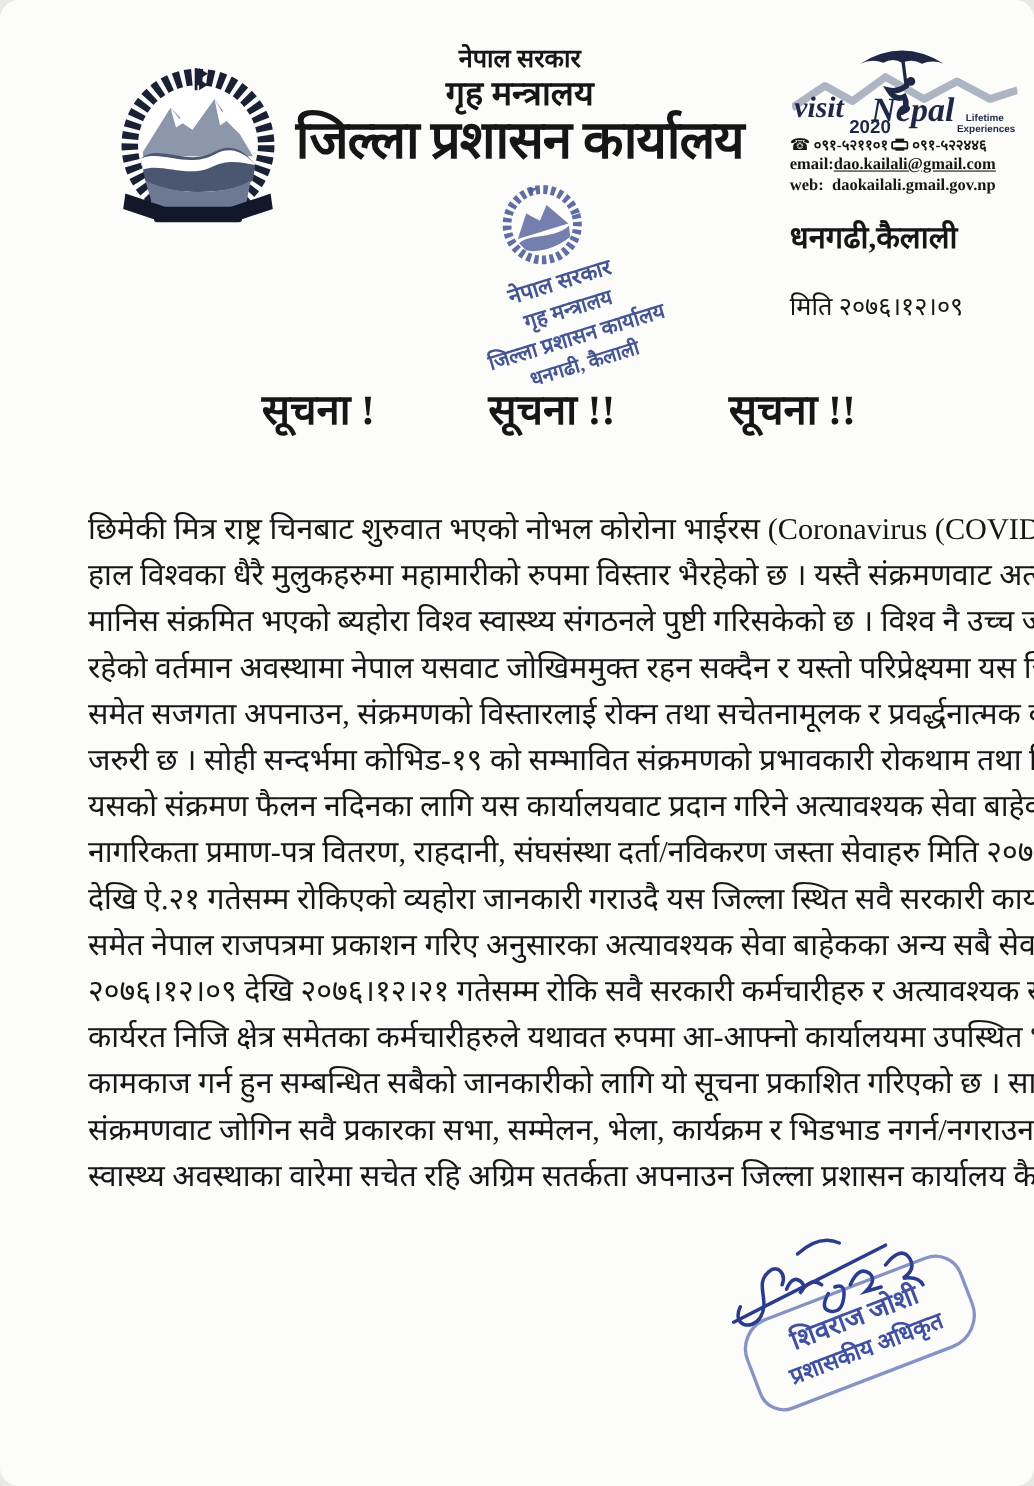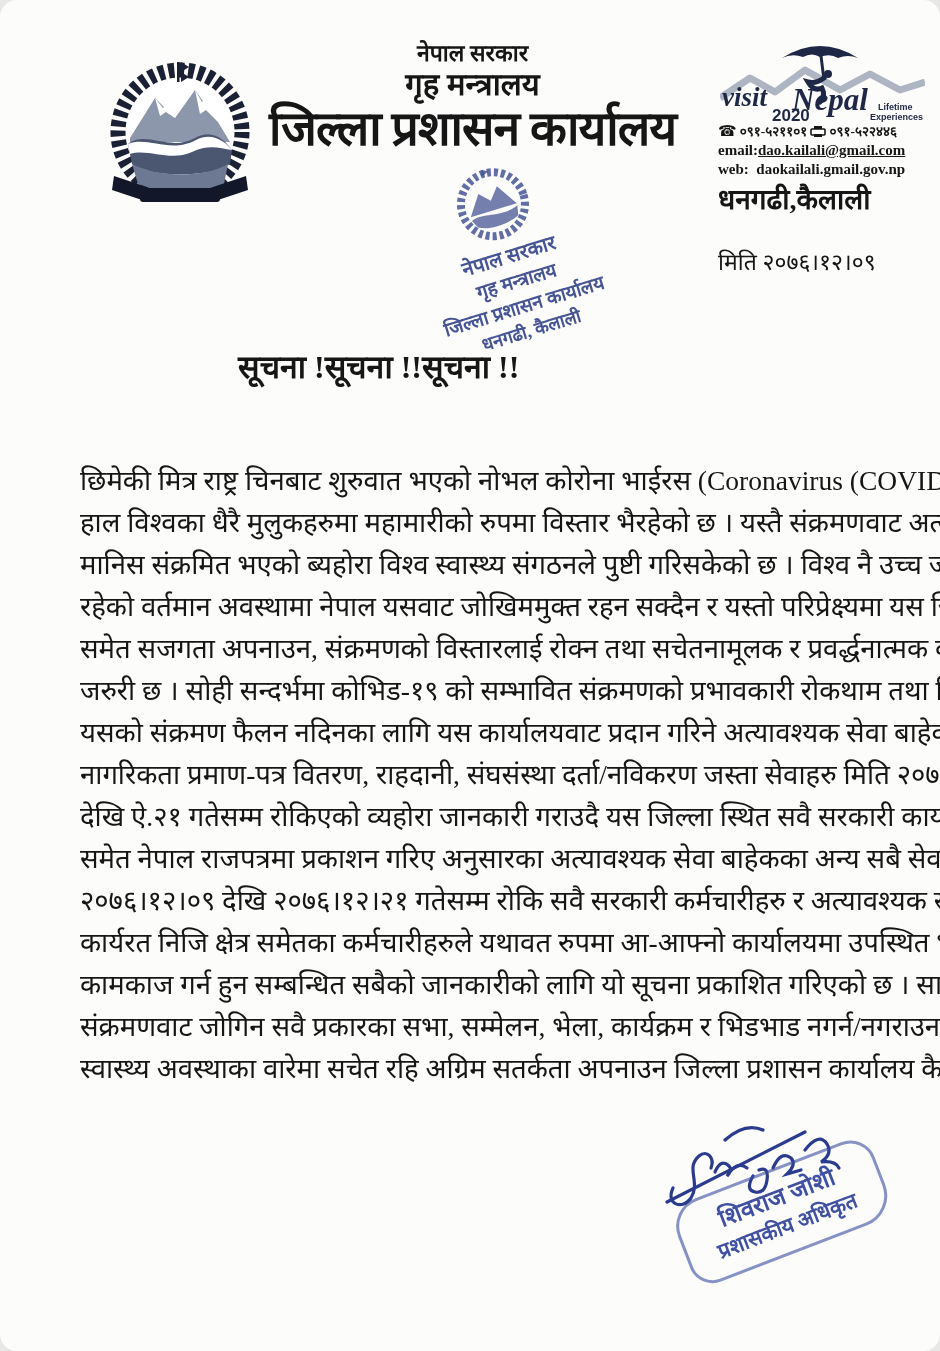--- a/index.html
+++ b/index.html
@@ -28,41 +28,41 @@
   .visit-logo { position:absolute; left:720px; top:40px; }
 
   .contact {
     position:absolute; left:718px; top:122px; width:215px;
     font-family:"Liberation Serif","DejaVu Serif",serif;
   }
   .phone-row { font-size:13.5px; font-weight:bold; white-space:nowrap; display:flex; align-items:center; gap:3px; }
   .phone-row .glyph { font-family:"DejaVu Sans",sans-serif; font-size:15px; }
   .contact-row { font-size:15px; font-weight:bold; white-space:nowrap; margin-top:2px; }
   .underlined { text-decoration:underline; }
-  .place { font-size:28px; font-weight:bold; margin-top:1px; white-space:nowrap; }
+  .place { font-size:28px; font-weight:bold; margin-top:17px; white-space:nowrap; }
   .hdr-date { font-size:23px; margin-top:28px; white-space:nowrap; }
 
   
   .office-stamp {
     position:absolute; left:388px; top:162px; width:240px;
     transform:rotate(-17deg);
     color:#2d3e86; text-align:center;
     opacity:.88;
   }
   .office-stamp .stamp-emblem { margin:0 auto; display:block; }
   .office-stamp .s1 { font-size:20px; font-weight:bold; margin-top:2px; }
   .office-stamp .s2 { font-size:19px; font-weight:bold; }
   .office-stamp .s3 { font-size:19px; font-weight:bold; white-space:nowrap; }
   .office-stamp .s4 { font-size:18px; font-weight:bold; }
 
   
   .notice-heading {
     position:absolute; left:238px; top:344px; width:540px;
-    display:flex; 
-    font-size:32px; font-weight:bold;
+    display:flex; justify-content:space-between;
+    font-size:38px; font-weight:bold;
   }
 
   
   .body-text { position:absolute; left:80px; top:460px; width:828px; }
   .body-line {
     font-size:27.5px; height:42px; line-height:42px;
     white-space:nowrap;
     text-align:justify; text-align-last:justify;
     overflow:visible;
   }

